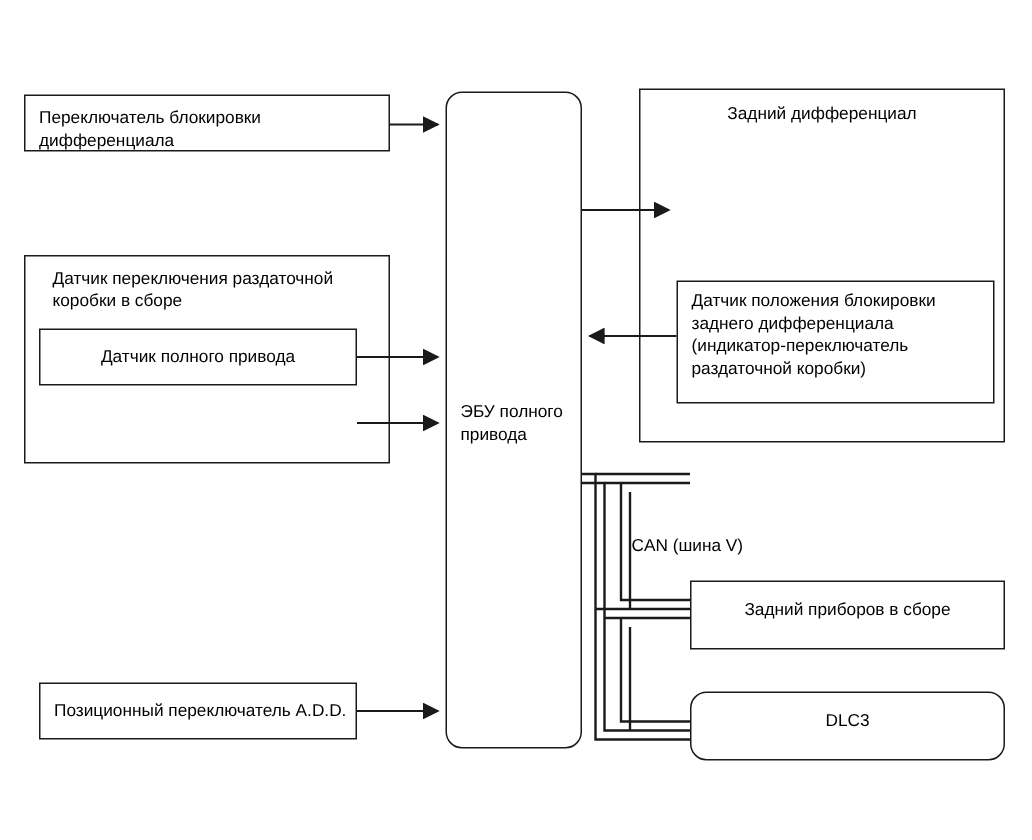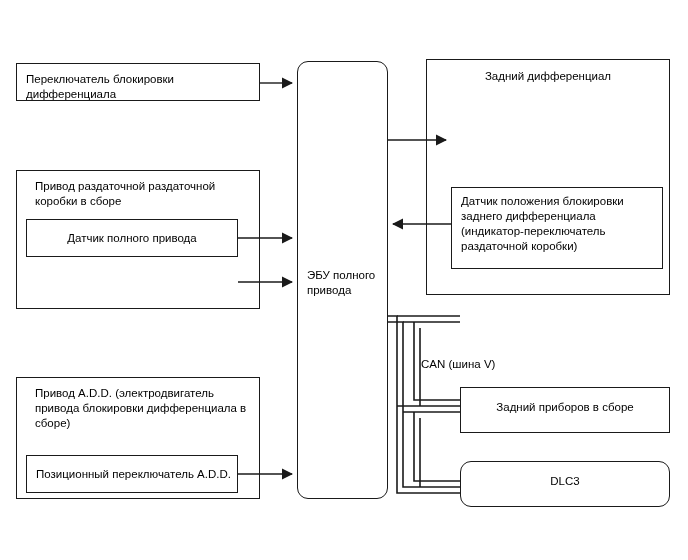--- a/index.html
+++ b/index.html
@@ -66,34 +66,29 @@
 </head>
 <body>
 
 <div id="canvas">
 
   <div class="box" style="left:16px; top:24px; width:244px; height:38px;">
     <div class="box-label lbl-left" style="left:9px; top:8px; right:6px;">Переключатель блокировки дифференциала</div>
   </div>
 
   <div class="box" style="left:16px; top:131px; width:244px; height:139px;">
-    <div class="box-label lbl-left" style="left:18px; top:8px; right:6px;">Привод раздаточной раздаточной
+    <div class="box-label lbl-left" style="left:18px; top:8px; right:6px;">Датчик переключения раздаточной
 коробки в сборе</div>
   </div>
 
   <div class="box" style="left:26px; top:180px; width:212px; height:38px;">
     <div class="box-label lbl-center" style="top:11px;">Датчик полного привода</div>
   </div>
 
 
-  <div class="box" style="left:16px; top:338px; width:244px; height:122px;">
-    <div class="box-label lbl-left" style="left:18px; top:8px; right:6px;">Привод A.D.D. (электродвигатель
-привода блокировки дифференциала в
-сборе)</div>
-  </div>
 
   <div class="box" style="left:26px; top:416px; width:212px; height:38px;text-decoration:underline;">
     <div class="box-label lbl-left" style="left:9px; top:11px; right:4px;">Позиционный переключатель A.D.D.</div>
   </div>
 
   <div class="box rounded" style="left:297px; top:22px; width:91px; height:438px;">
     <div class="box-label lbl-left" style="left:9px; top:206px; right:4px;">ЭБУ полного
 привода</div>
   </div>
 

